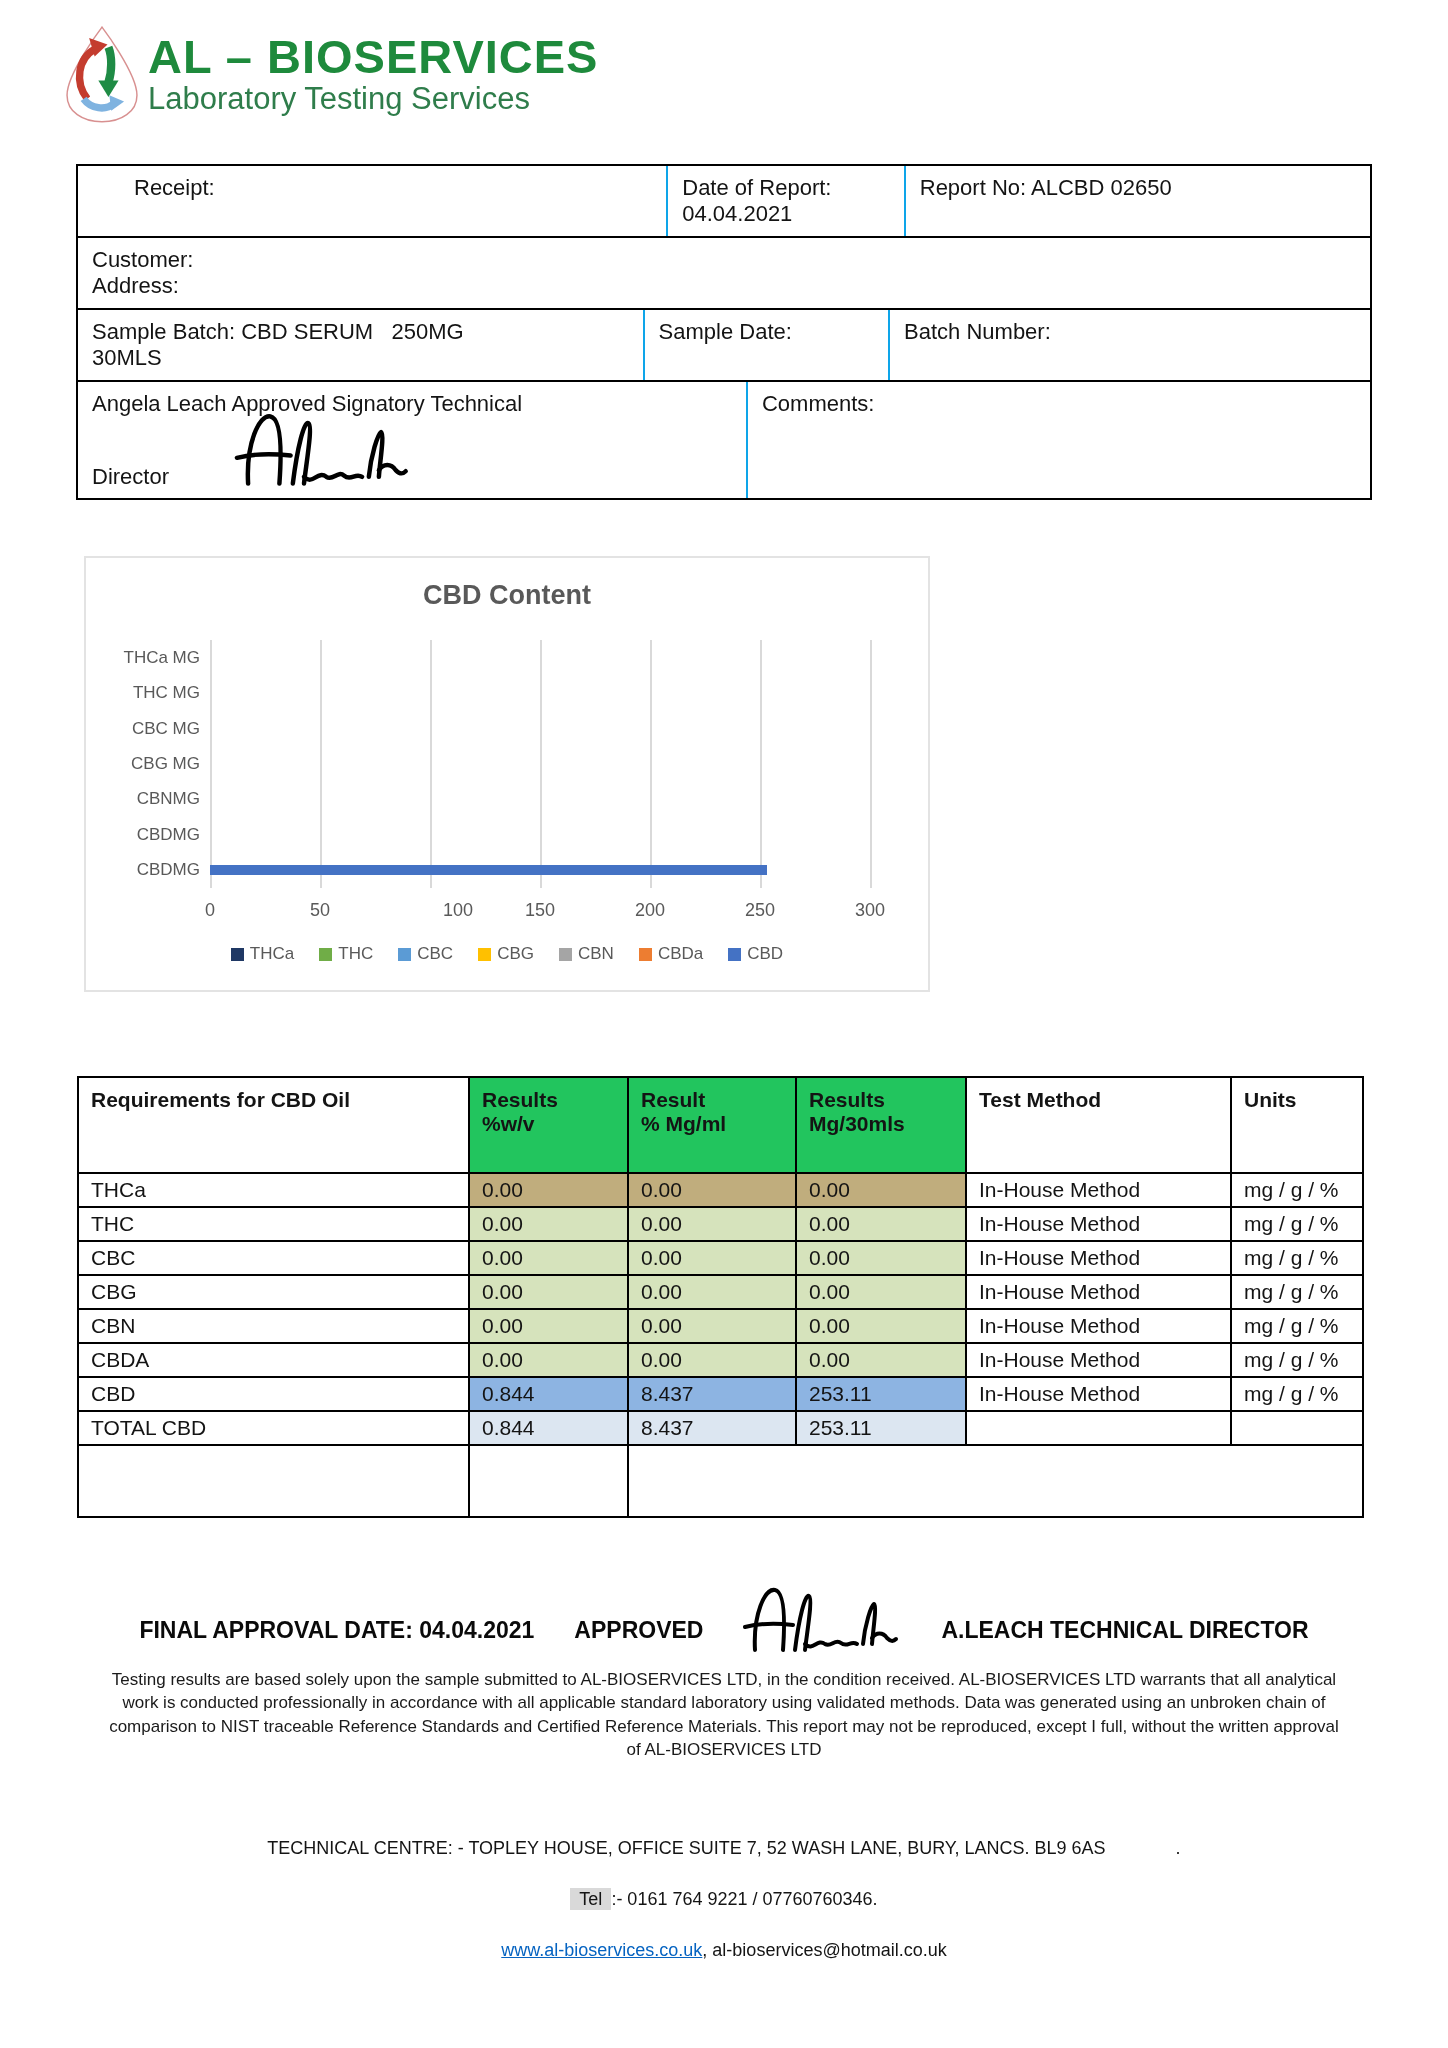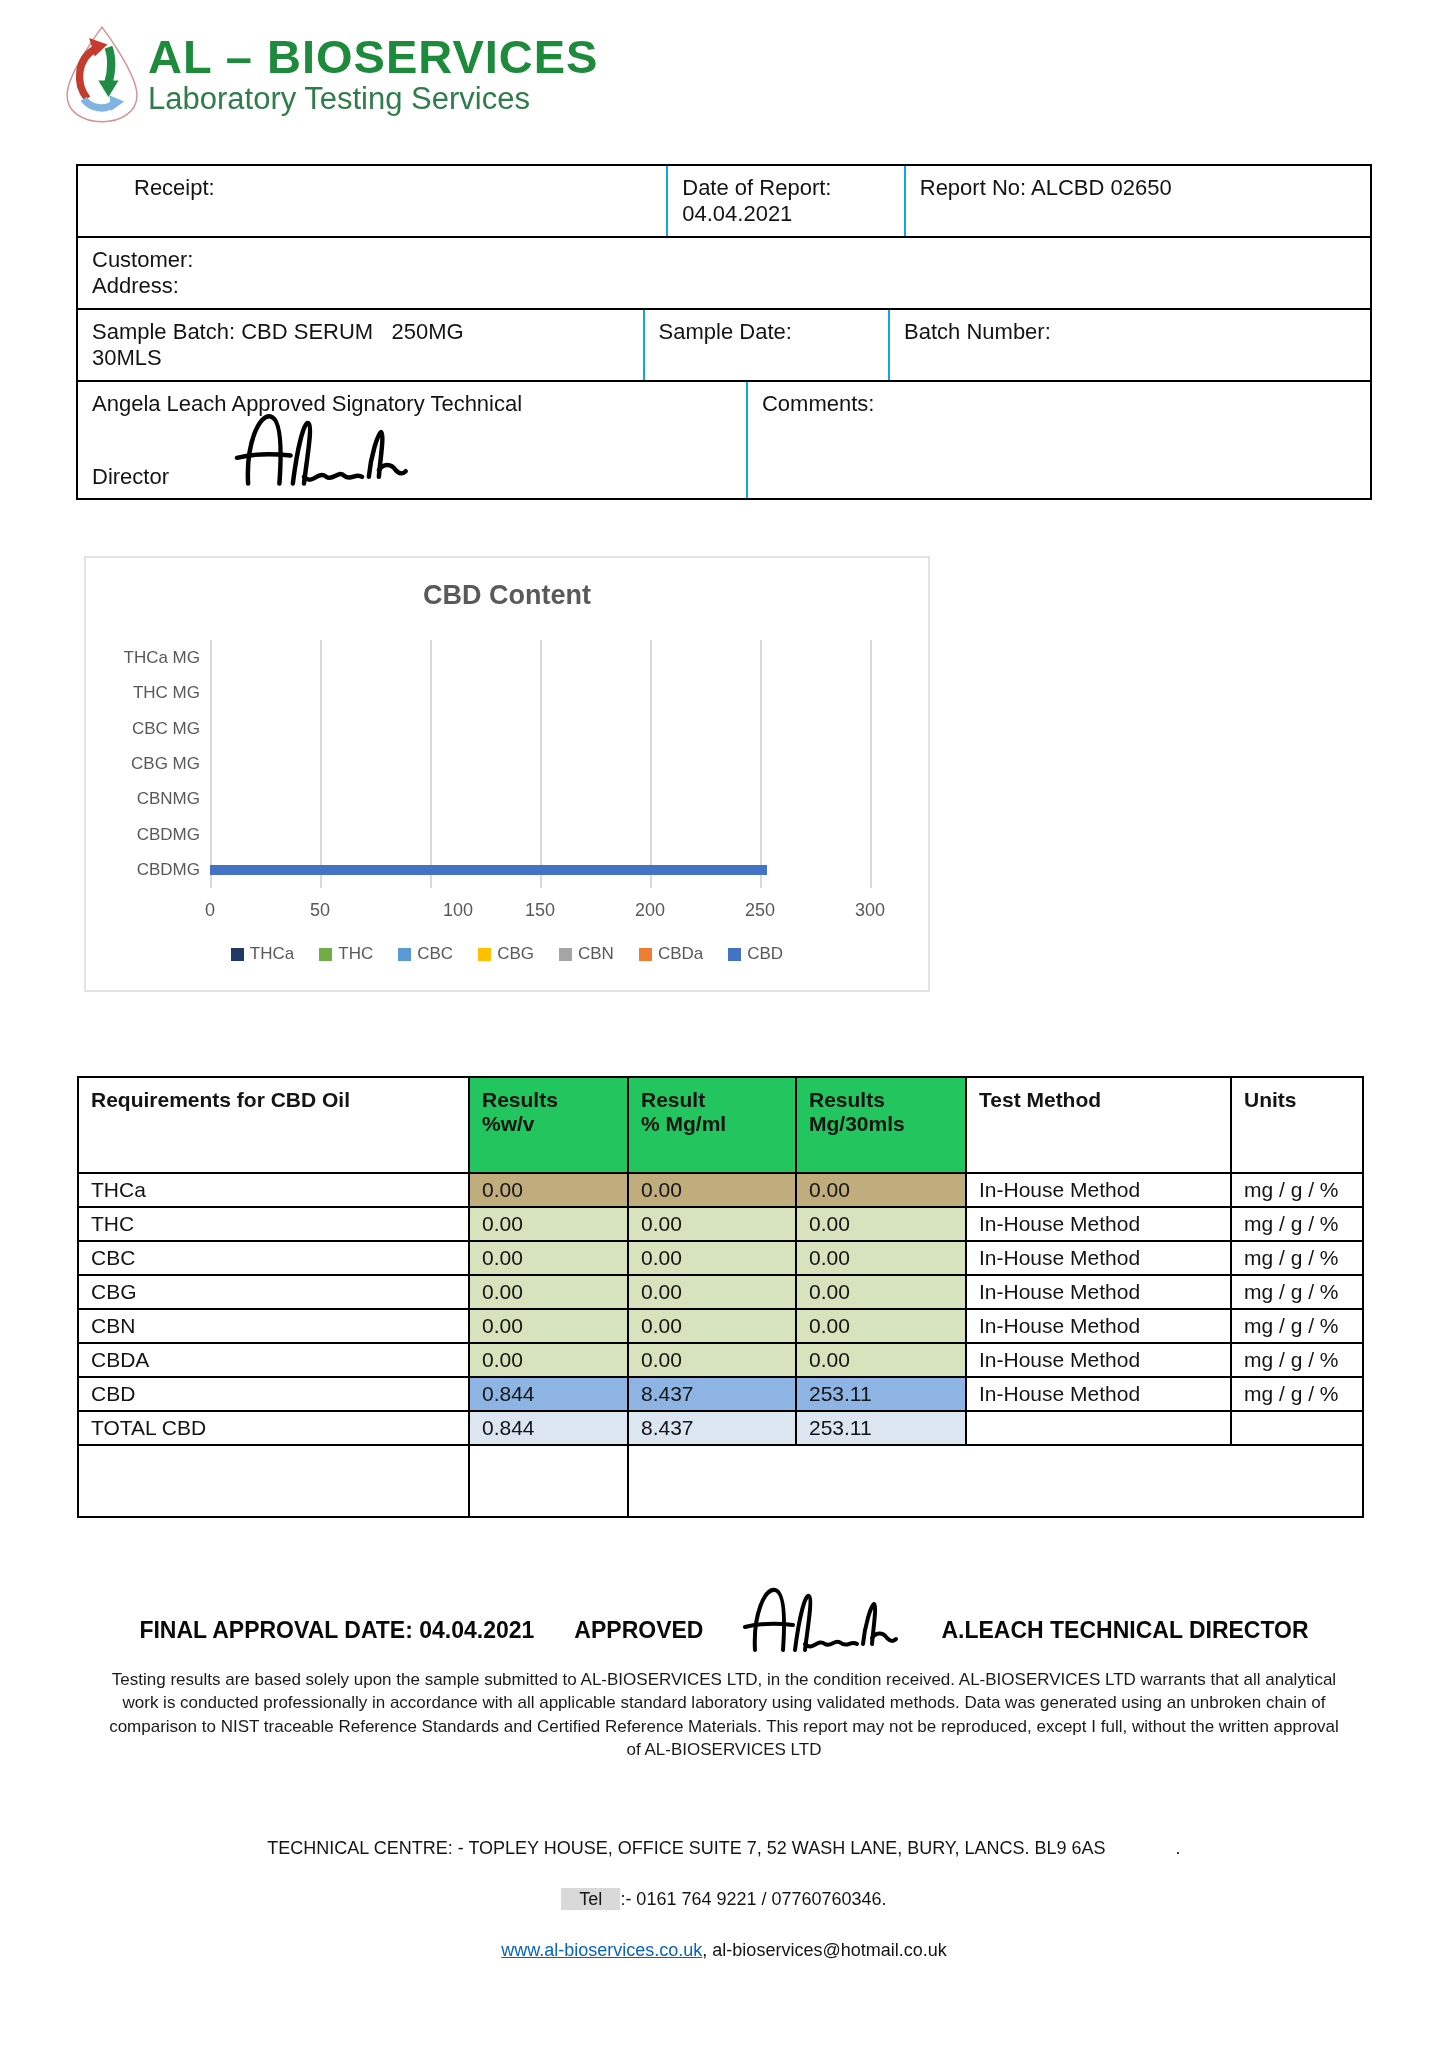--- a/index.html
+++ b/index.html
@@ -64,21 +64,21 @@
   
   .approval{margin-top:98px;display:flex;align-items:center;justify-content:center;
             gap:40px;font-weight:bold;font-size:23px;color:#0a0a0a;}
   .sig-approval{width:170px;height:84px;margin:-38px -6px -18px -6px;}
   .disclaimer{margin:24px auto 0;width:1240px;text-align:center;font-size:17px;line-height:1.38;color:#1a1a1a;}
 
   
   .f-address{margin-top:76px;text-align:center;font-size:18px;}
   .stray-dot{display:inline-block;margin-left:70px;}
   .f-tel{margin-top:30px;text-align:center;font-size:18px;}
-  .tel-hl{background:#D9D9D9;padding:1px 18px;}
+  .tel-hl{background:#D9D9D9;padding:1px 9px;}
   .f-web{margin-top:30px;text-align:center;font-size:18px;}
   .weblink{color:#0563C1;text-decoration:underline;cursor:pointer;}
   .sig-path{fill:none;stroke:#000;stroke-width:4;stroke-linecap:round;stroke-linejoin:round;}
 </style>
 </head>
 <body>
 
 <div class="page">
 
   <div class="logo-row">

